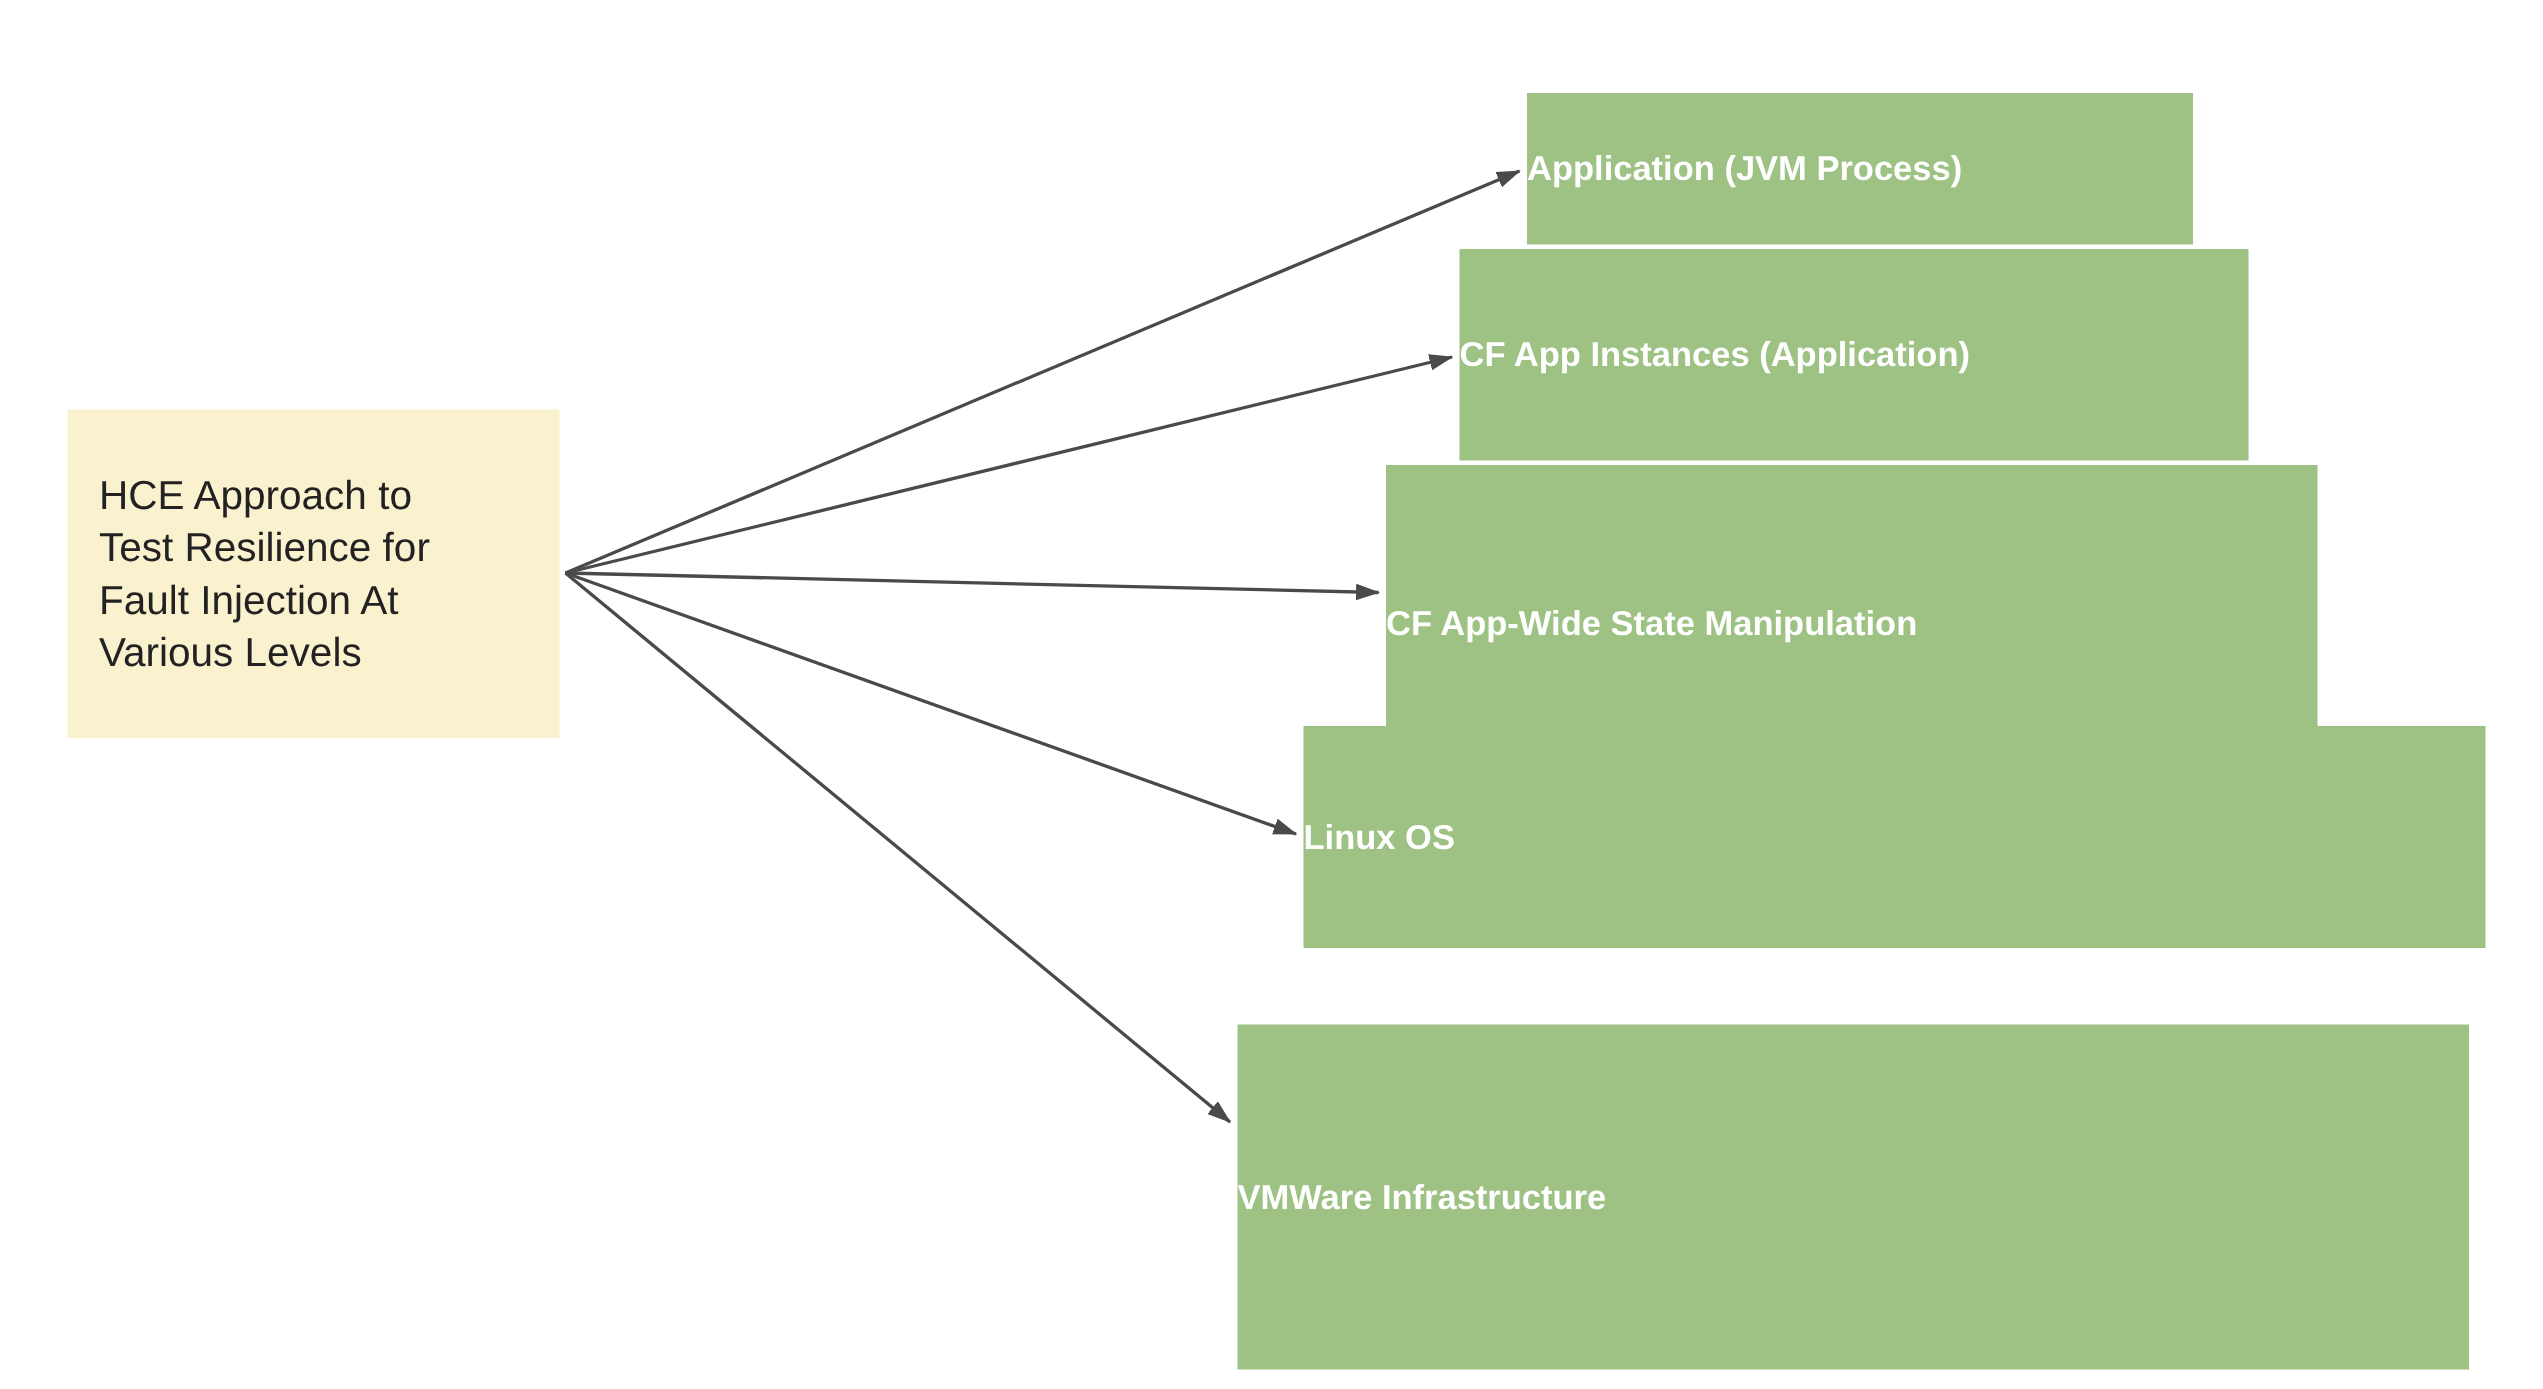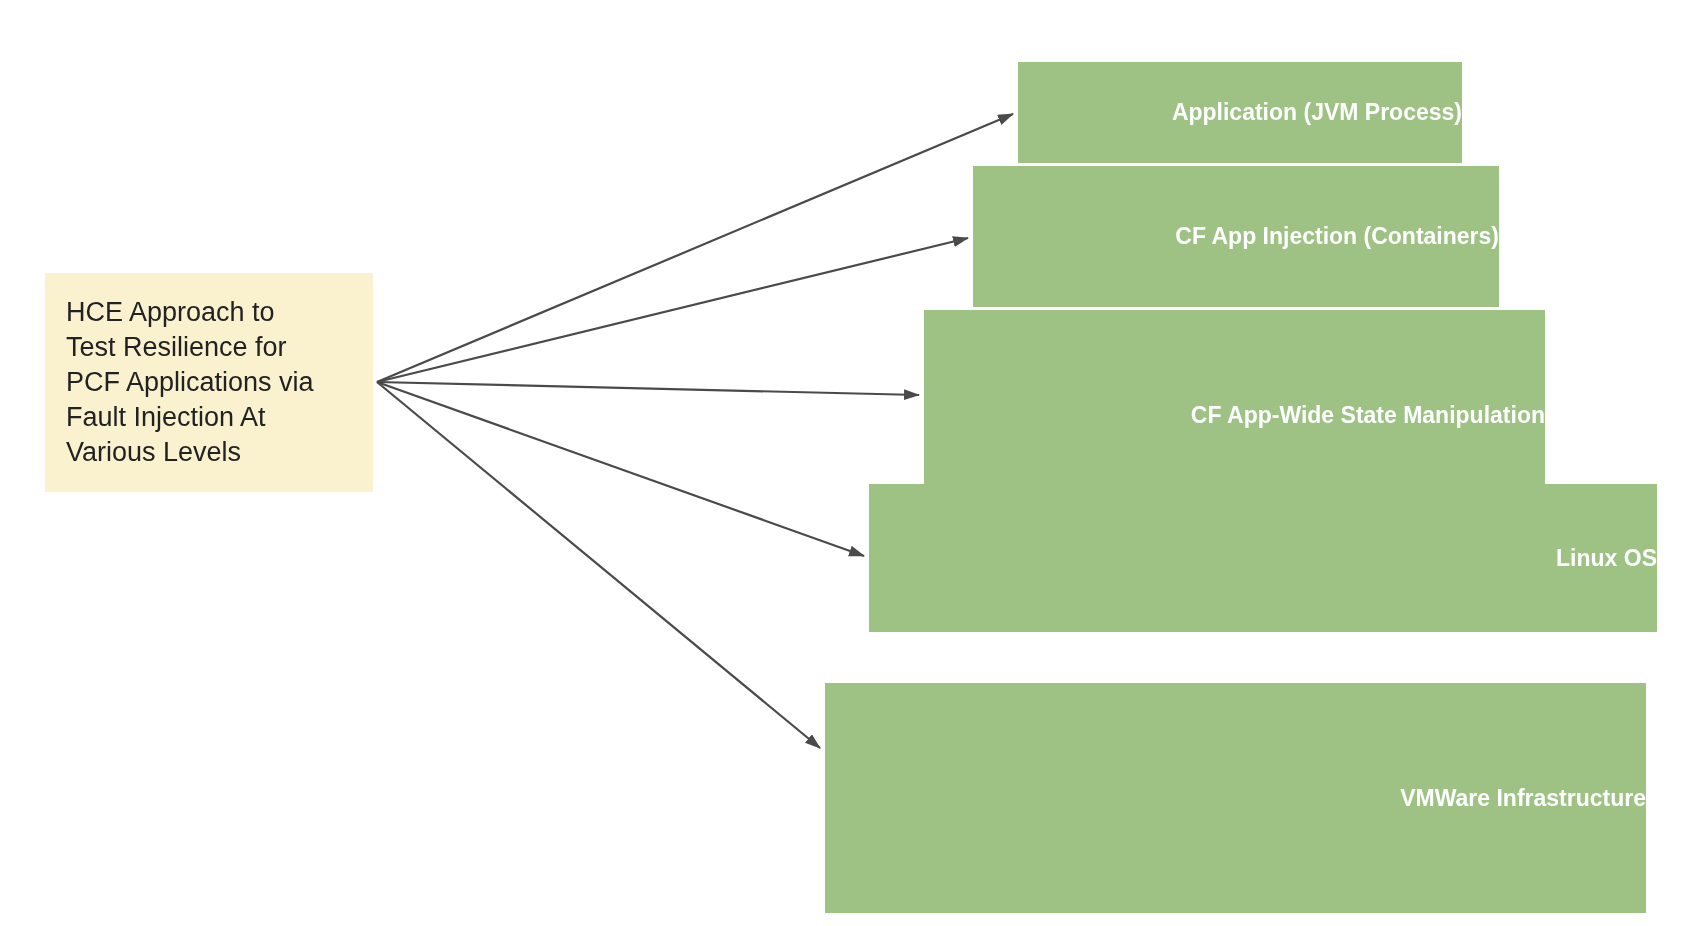--- a/index.html
+++ b/index.html
@@ -44,21 +44,21 @@
     white-space: nowrap;
   }
   .level {
     position: absolute;
     background: #9DC284;
     color: #ffffff;
     font-weight: bold;
     font-size: 23px;
     display: flex;
     align-items: center;
-    justify-content: flex-end;
+    justify-content: flex-start;
     text-align: center;
   }
   .level-1 { left: 1018px; top: 62px;  width: 444px; height: 101px; }
   .level-2 { left: 973px;  top: 166px; width: 526px; height: 141px; }
   .level-3 { left: 924px;  top: 310px; width: 621px; height: 210px; }
   .level-4 { left: 869px;  top: 484px; width: 788px; height: 148px; }
   .level-5 { left: 825px;  top: 636px; width: 821px; height: 230px; margin-top: 47px; }
 </style>
 </head>
 <body>
@@ -74,30 +74,29 @@
     <line x1="377" y1="382" x2="1013" y2="114" stroke="#4A4A4A" stroke-width="2.2" marker-end="url(#arrowhead)"></line>
     <line x1="377" y1="382" x2="968" y2="238" stroke="#4A4A4A" stroke-width="2.2" marker-end="url(#arrowhead)"></line>
     <line x1="377" y1="382" x2="919" y2="395" stroke="#4A4A4A" stroke-width="2.2" marker-end="url(#arrowhead)"></line>
     <line x1="377" y1="382" x2="864" y2="556" stroke="#4A4A4A" stroke-width="2.2" marker-end="url(#arrowhead)"></line>
     <line x1="377" y1="382" x2="820" y2="748" stroke="#4A4A4A" stroke-width="2.2" marker-end="url(#arrowhead)"></line>
   </svg>
 
   <div class="source-note">
     <div class="line">HCE Approach to</div>
     <div class="line">Test Resilience for</div>
-    <div class="line">PCF Applications via</div>
     <div class="line">Fault Injection At</div>
     <div class="line">Various Levels</div>
   </div>
 
   <div class="level level-1">
     <span>Application (JVM Process)</span>
   </div>
   <div class="level level-2">
-    <span>CF App Injection (Containers)</span>
+    <span>CF App Instances (Application)</span>
   </div>
   <div class="level level-3">
     <span>CF App-Wide State Manipulation</span>
   </div>
   <div class="level level-4">
     <span>Linux OS</span>
   </div>
   <div class="level level-5">
     <span>VMWare Infrastructure</span>
   </div>

